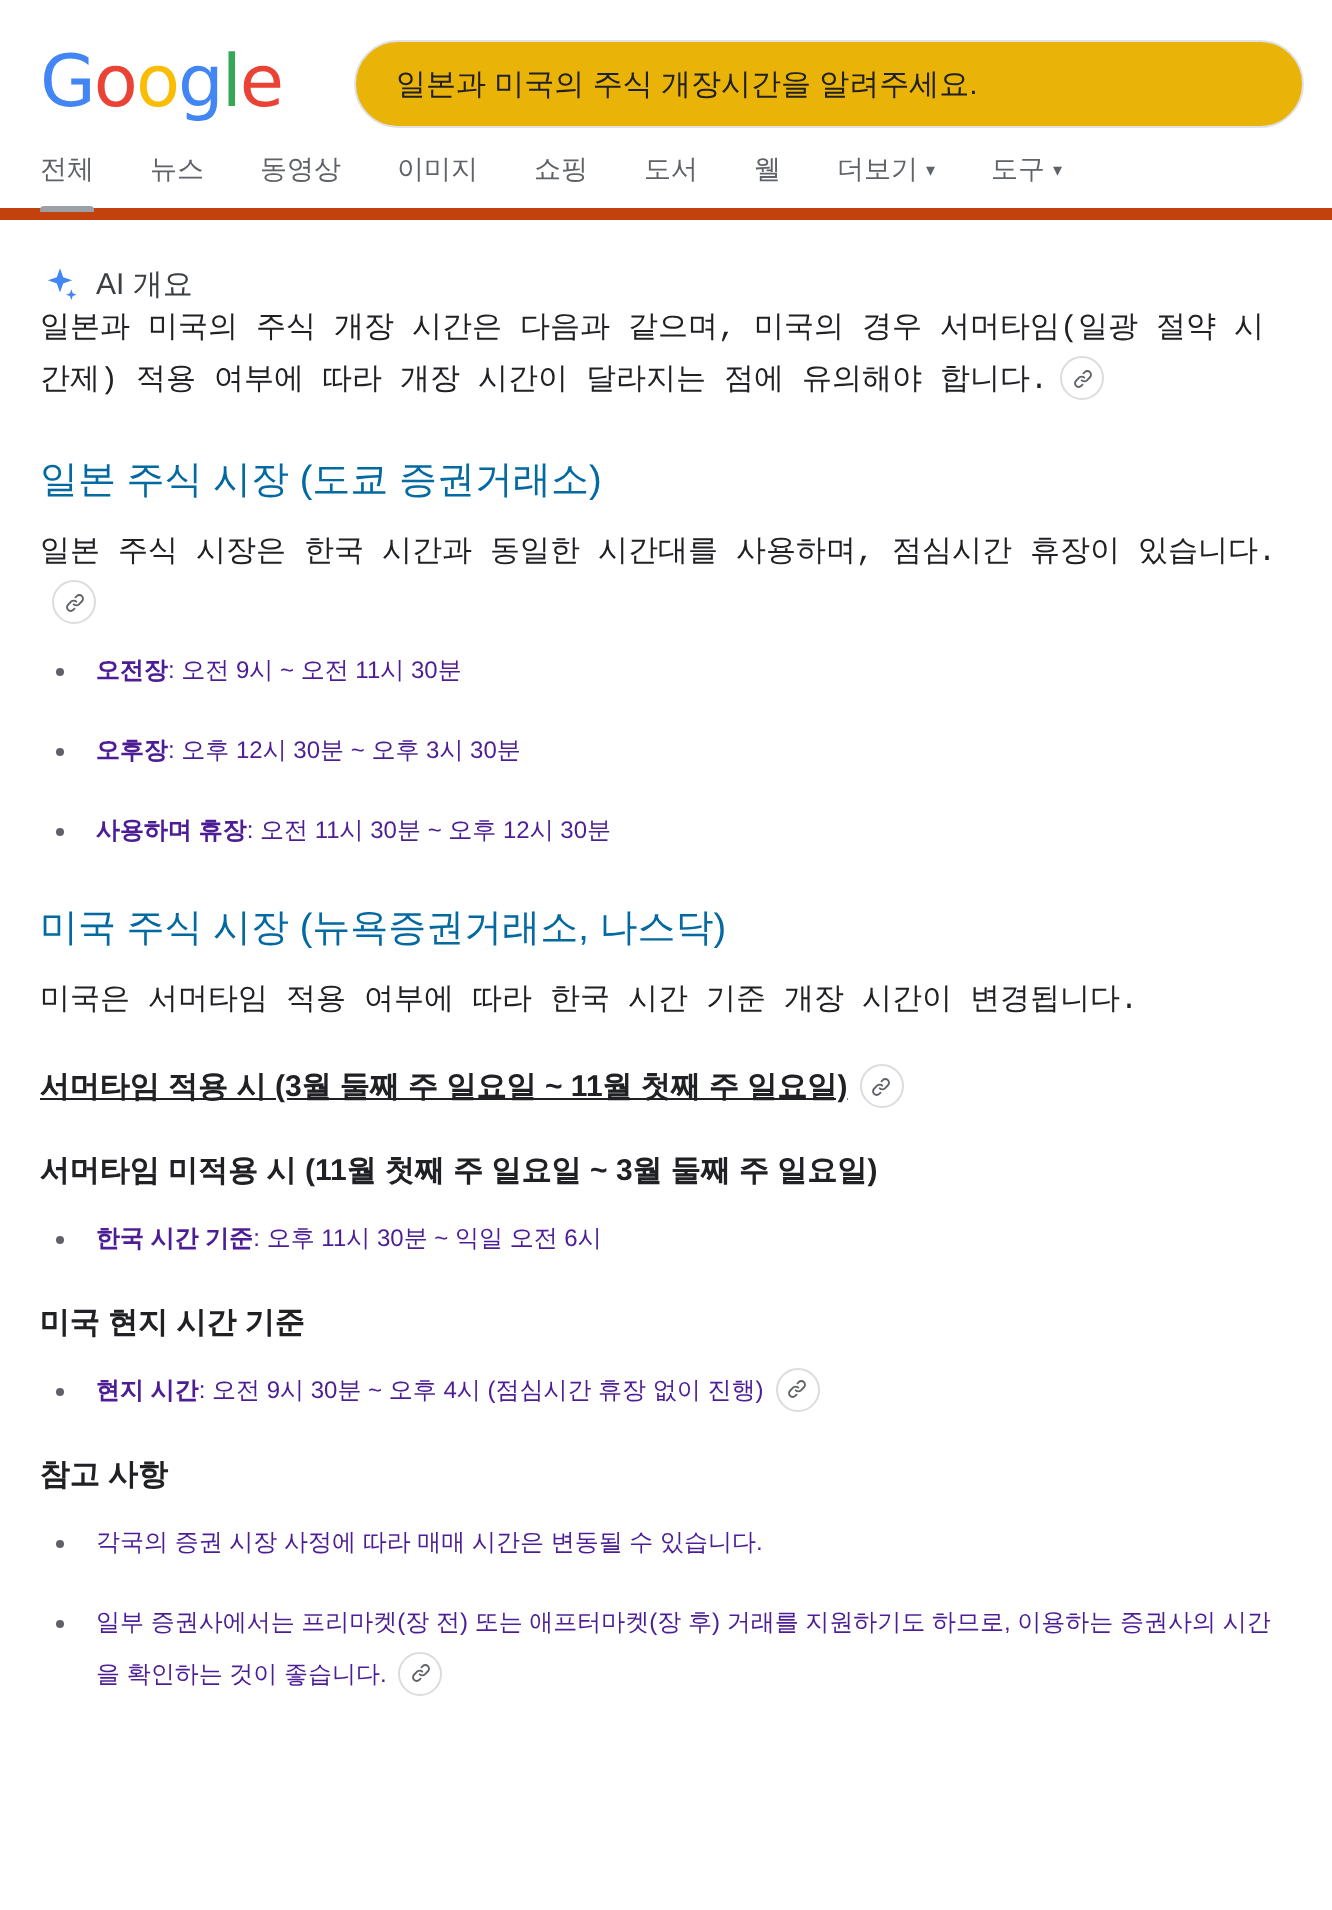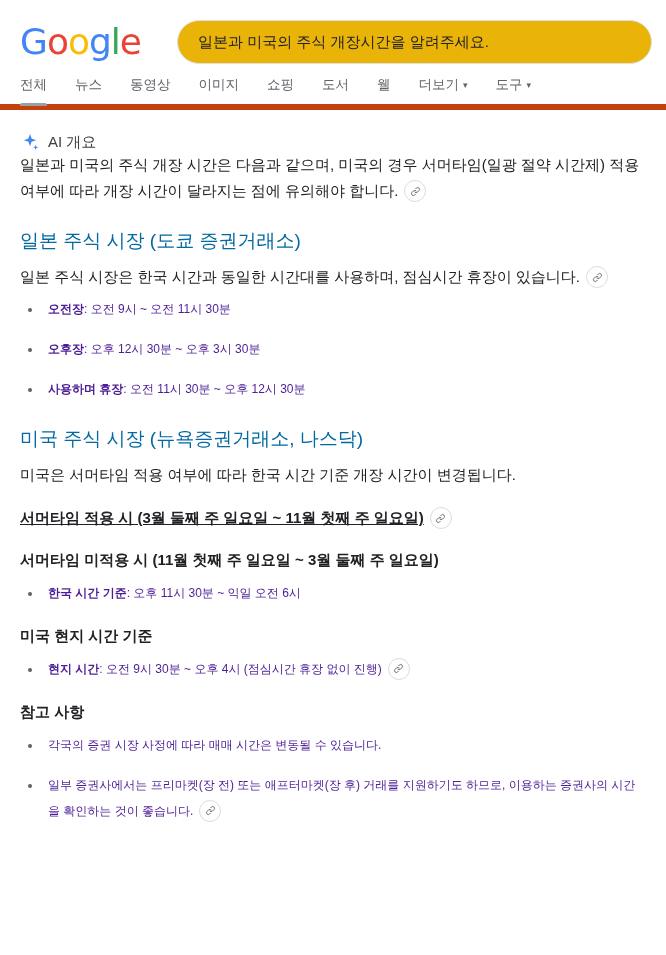--- a/index.html
+++ b/index.html
@@ -114,20 +114,21 @@
   .ai-title {
     font-size: 15px;
     color: #3c4043;
   }
 
   .para {
     font-size: 15px;
     line-height: 26px;
     color: #202124;
     margin: 0 0 6px 0;
+    font-family: Liberation Mono, monospace;
   }
   h2.sec {
     font-size: 19px;
     font-weight: 400;
     color: #0369a1;
     margin: 24px 0 10px 0;
     line-height: 26px;
   }
   h3.sub {
     font-size: 15px;

